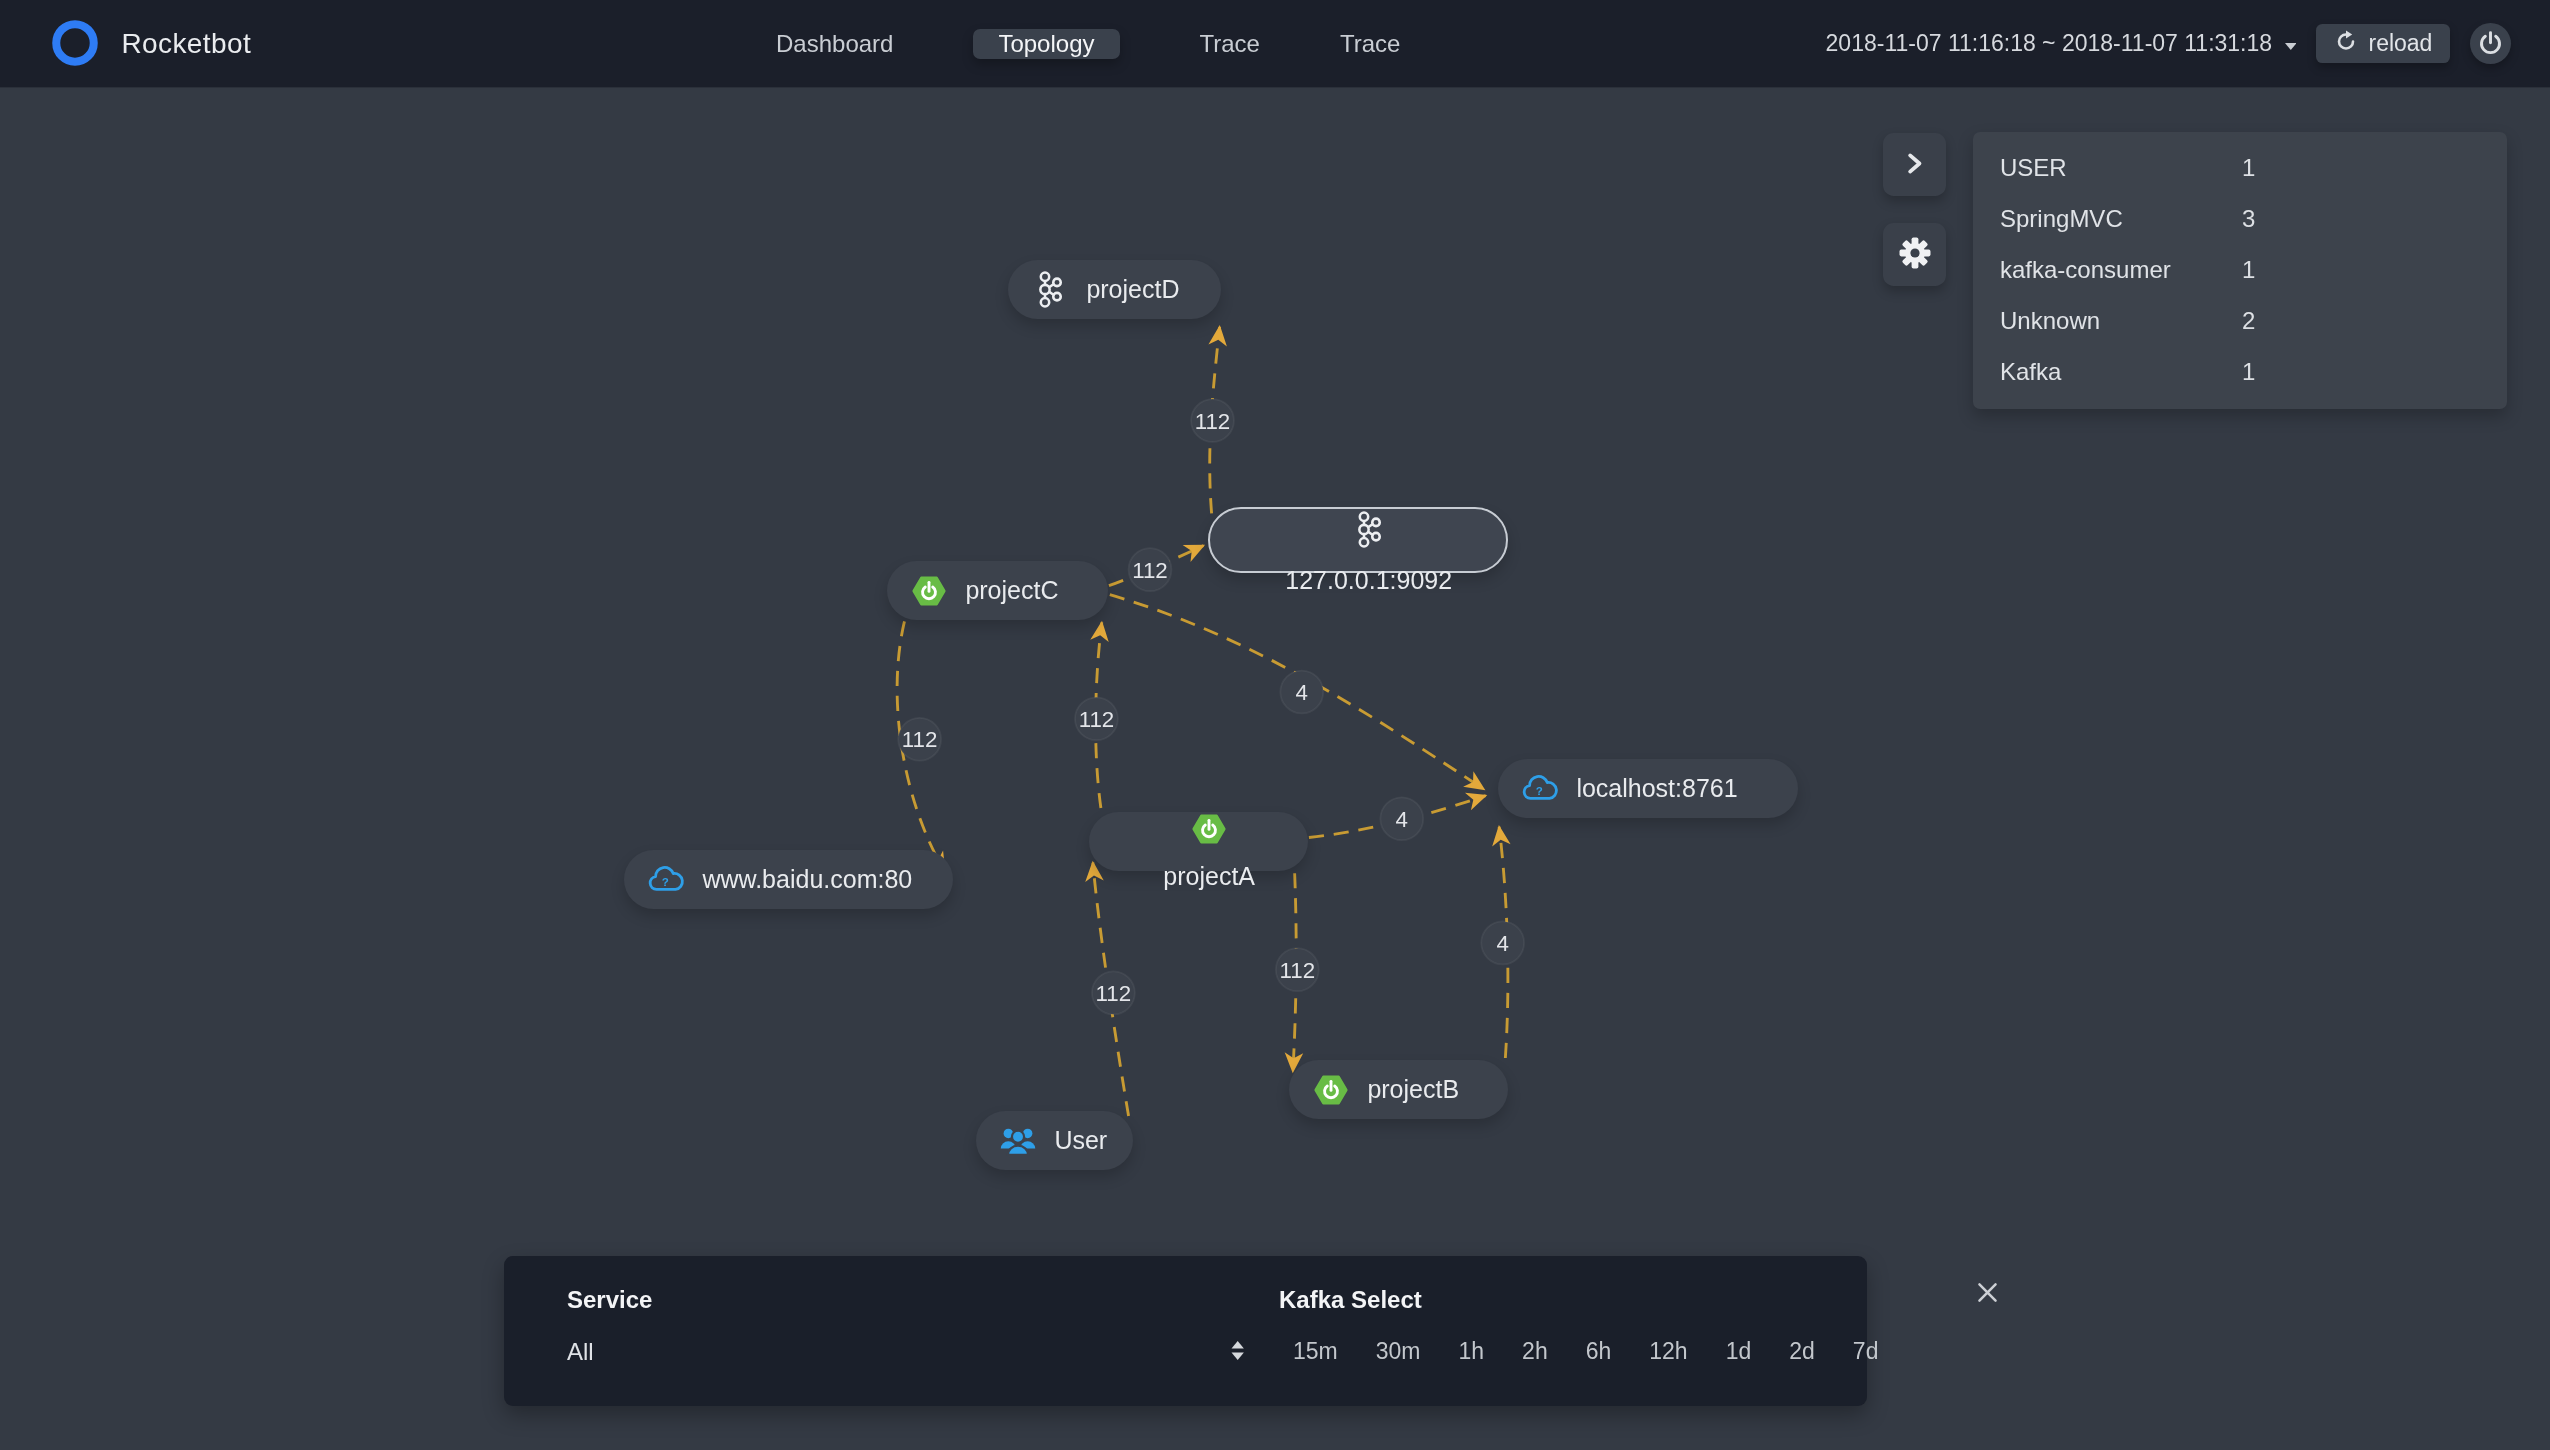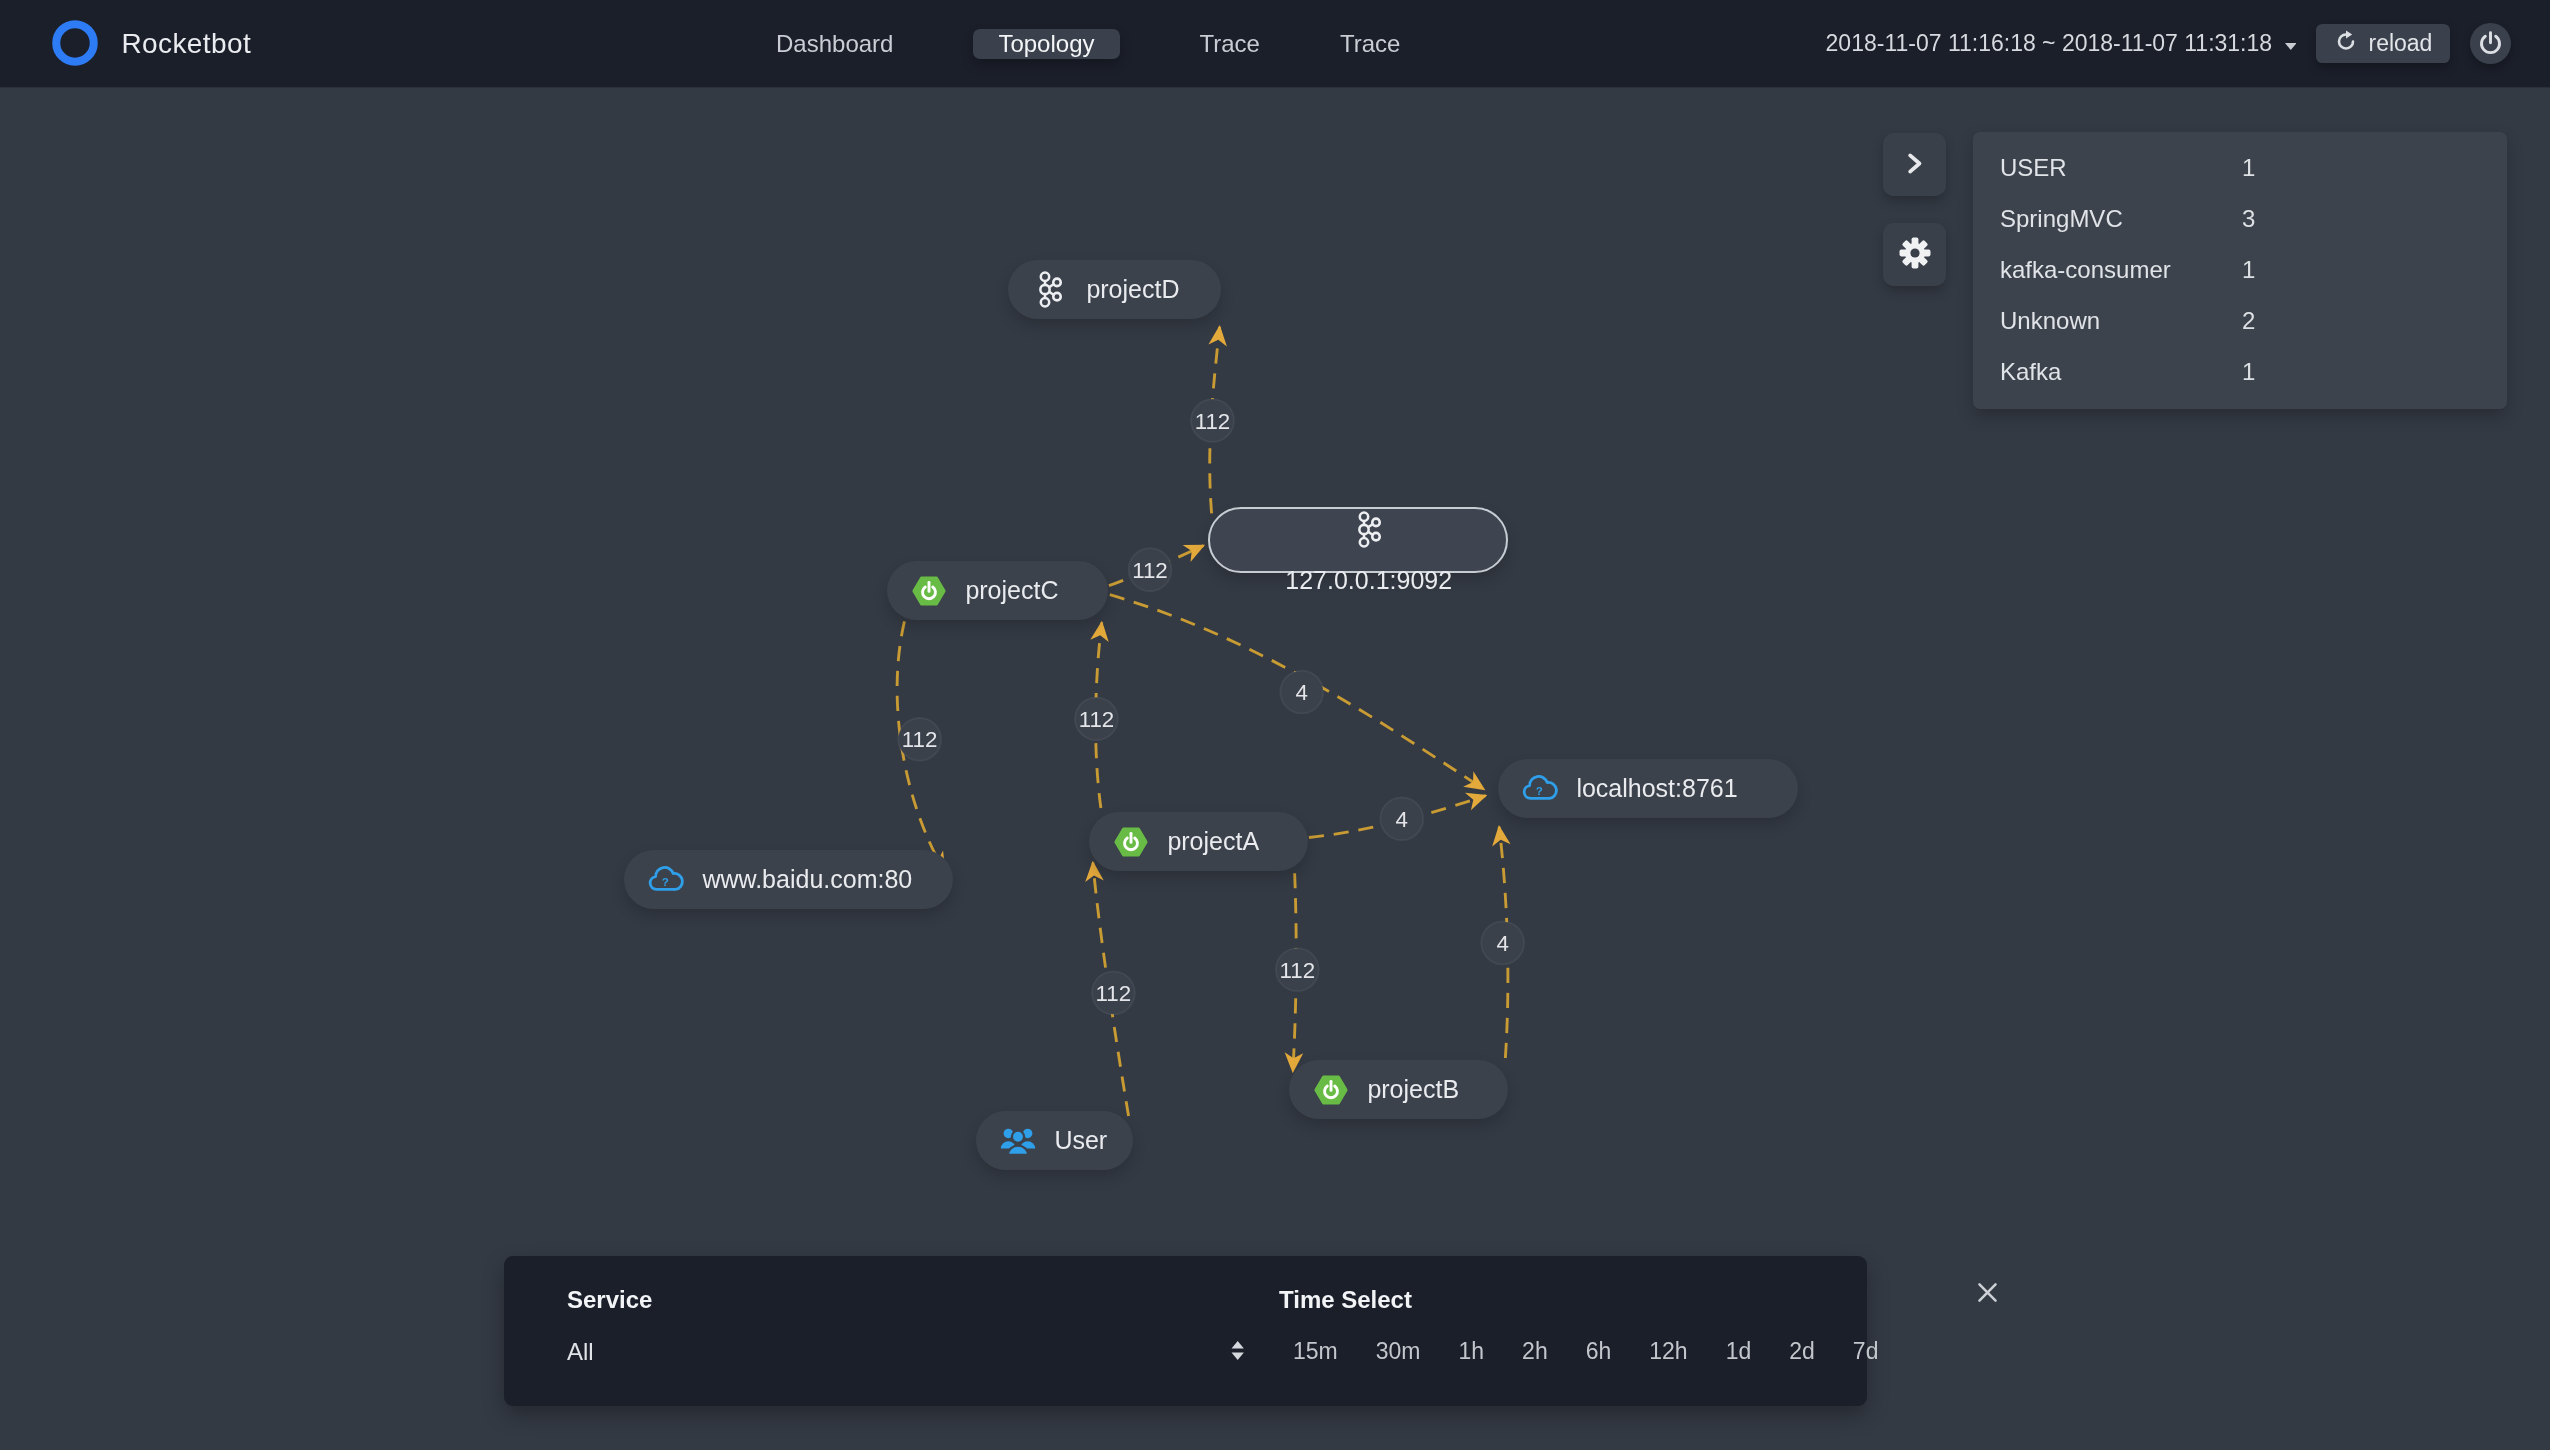--- a/index.html
+++ b/index.html
@@ -226,21 +226,21 @@
     </div>
     <div class="node" style="left: 624px; top: 850px; width: 329px; height: 59px;">
       <span class="node-icon">
         <svg width="38" height="29" viewBox="0 0 46 34" style="font-size:28px">
           <path d="M34.5,29 H11.5 A7.8,7.8 0 0 1 10.4,13.5 A11,11 0 0 1 31.8,9.8 A8.3,8.3 0 0 1 34.5,29 Z" fill="none" stroke="#2E9FE8" stroke-width="3.4" stroke-linejoin="round"></path>
           <text x="22" y="24.5" font-size="14" font-weight="bold" fill="#2E9FE8" text-anchor="middle" font-family="Liberation Sans, sans-serif">?</text>
         </svg>
       </span>
       <span class="node-label">www.baidu.com:80</span>
     </div>
-    <div class="node" style="left: 1089px; top: 812px; width: 219px; height: 59px;">
+    <div class="node" style="left: 1089px; top: 812px; width: 219px; height: 59px; flex-direction: column;">
       <span class="node-icon">
         <svg width="34" height="34" viewBox="0 0 40 40">
           <polygon points="2,20 11,4.5 29,4.5 38,20 29,35.5 11,35.5" fill="#68BC45" stroke="#68BC45" stroke-width="3" stroke-linejoin="round"></polygon>
           <path d="M24.36,15.27 A7.6,7.6 0 1 1 15.64,15.27" fill="none" stroke="#fff" stroke-width="3.4" stroke-linecap="round"></path>
           <line x1="20" y1="9.8" x2="20" y2="20.5" stroke="#fff" stroke-width="3.4" stroke-linecap="round"></line>
         </svg>
       </span>
       <span class="node-label">projectA</span>
     </div>
     <div class="node" style="left: 1498px; top: 759px; width: 300px; height: 59px;">
@@ -326,21 +326,21 @@
     </div>
     <div class="legend-row">
       <span class="legend-label">Kafka</span>
       <span class="legend-value">1</span>
     </div>
   </div>
 
 <div class="footer">
   <div class="f-service-label">Service</div>
   <div class="f-service-value">All</div>
-  <div class="f-time-label">Time Select</div>
+  <div class="f-time-label">Kafka Select</div>
   <span class="f-dcaret">
     <svg width="13.4" height="19" viewBox="0 0 14 20">
       <polygon points="7,0 13.5,8 0.5,8" fill="#D5D8DC"></polygon>
       <polygon points="0.5,12 13.5,12 7,20" fill="#D5D8DC"></polygon>
     </svg>
   </span>
   <div class="f-options" id="time-options">
       <span class="f-option">15m</span>
       <span class="f-option">30m</span>
       <span class="f-option">1h</span>

